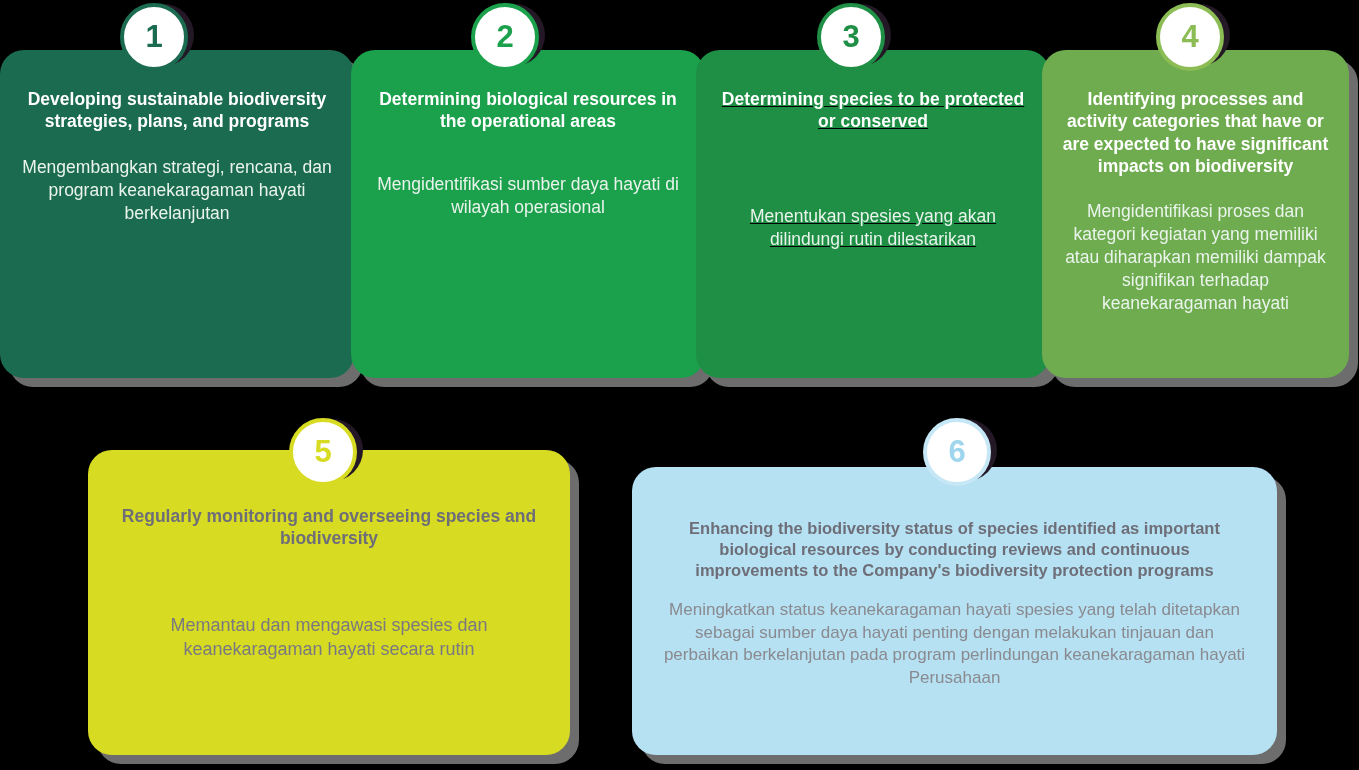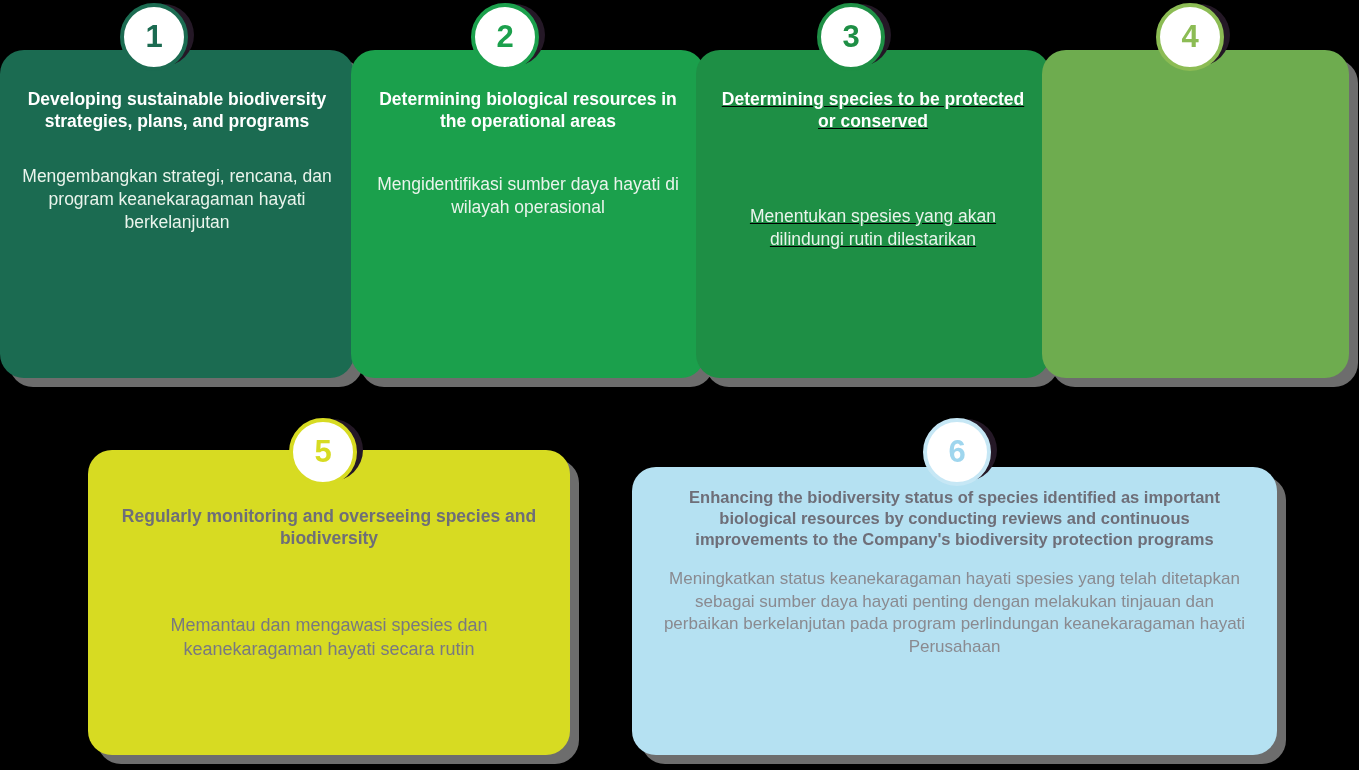--- a/index.html
+++ b/index.html
@@ -67,21 +67,21 @@
   #card-1 { left: 0px; background: #1B6B51; }
   #card-2 { left: 351px; background: #1BA04C; }
   #card-3 { left: 696px; background: #1E8F45; text-decoration: underline; }
   #card-4 { left: 1042px; background: #6EAC4F; width: 307px; }
 
   #card-1 .card-title, #card-2 .card-title,
   #card-3 .card-title, #card-4 .card-title { color: #FFFFFF; }
   #card-1 .card-subtitle, #card-2 .card-subtitle,
   #card-3 .card-subtitle, #card-4 .card-subtitle { color: #EAF4EC; }
 
-  #card-1 .card-subtitle { margin-top: 32px; }
+  #card-1 .card-subtitle { margin-top: 23px; }
   #card-2 .card-subtitle { margin-top: 40px; }
   #card-3 .card-subtitle { margin-top: 72px; }
   #card-4 .card-subtitle { margin-top: 22px; }
 
   
   #card-5 {
     left: 88px;
     top: 450px;
     width: 482px;
     height: 305px;
@@ -103,21 +103,21 @@
   #card-6 {
     left: 632px;
     top: 467px;
     width: 645px;
     height: 288px;
     background: #B5E1F2;
   }
   #card-6 .card-title {
     font-size: 16.5px;
     padding: 0 36px;
-    margin-top: 20px;
+    margin-top: 51px;
     color: #6E6E78;
   }
   #card-6 .card-subtitle {
     font-size: 17px;
     padding: 0 26px;
     margin-top: 18px;
     color: #8A8A90;
   }
 
   
@@ -180,20 +180,22 @@
 
   <div class="badge-shadow" id="bs-3"></div>
   <div class="card row1" id="card-3">
     <p class="card-title">Determining species to be protected or conserved</p>
     <p class="card-subtitle">Menentukan spesies yang akan dilindungi rutin dilestarikan</p>
   </div>
   <div class="badge" id="badge-3">3</div>
 
   <div class="badge-shadow" id="bs-4"></div>
   <div class="card row1" id="card-4">
+    <p class="card-title">Identifying processes and activity categories that have or are expected to have significant impacts on biodiversity</p>
+    <p class="card-subtitle">Mengidentifikasi proses dan kategori kegiatan yang memiliki atau diharapkan memiliki dampak signifikan terhadap keanekaragaman hayati</p>
   </div>
   <div class="badge" id="badge-4">4</div>
 
   <div class="badge-shadow" id="bs-5"></div>
   <div class="card" id="card-5">
     <p class="card-title">Regularly monitoring and overseeing species and biodiversity</p>
     <p class="card-subtitle">Memantau dan mengawasi spesies dan keanekaragaman hayati secara rutin</p>
   </div>
   <div class="badge" id="badge-5">5</div>
 

